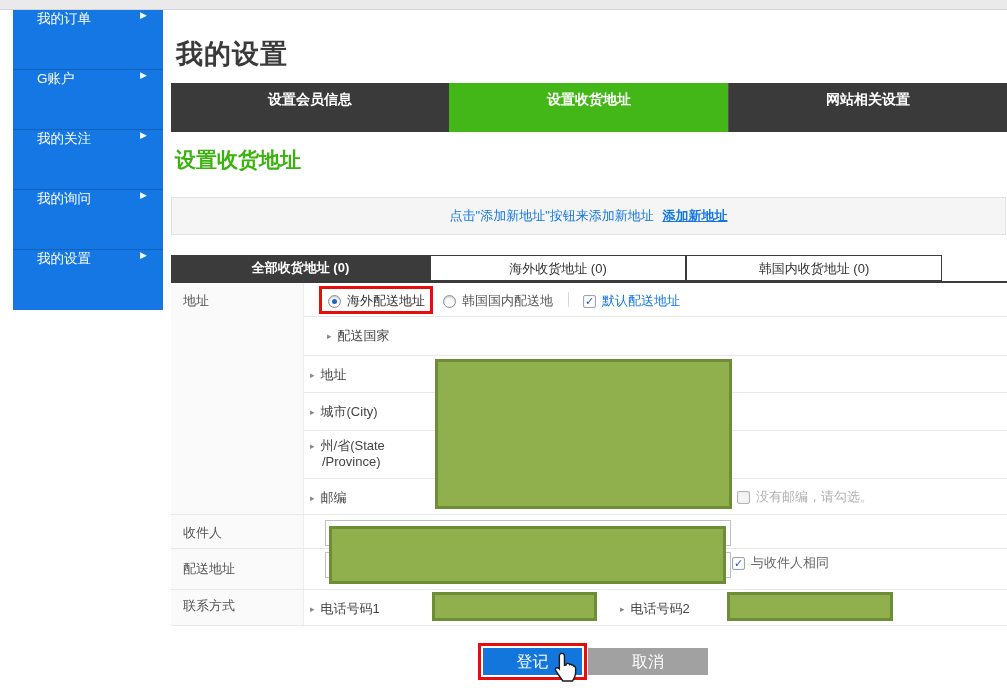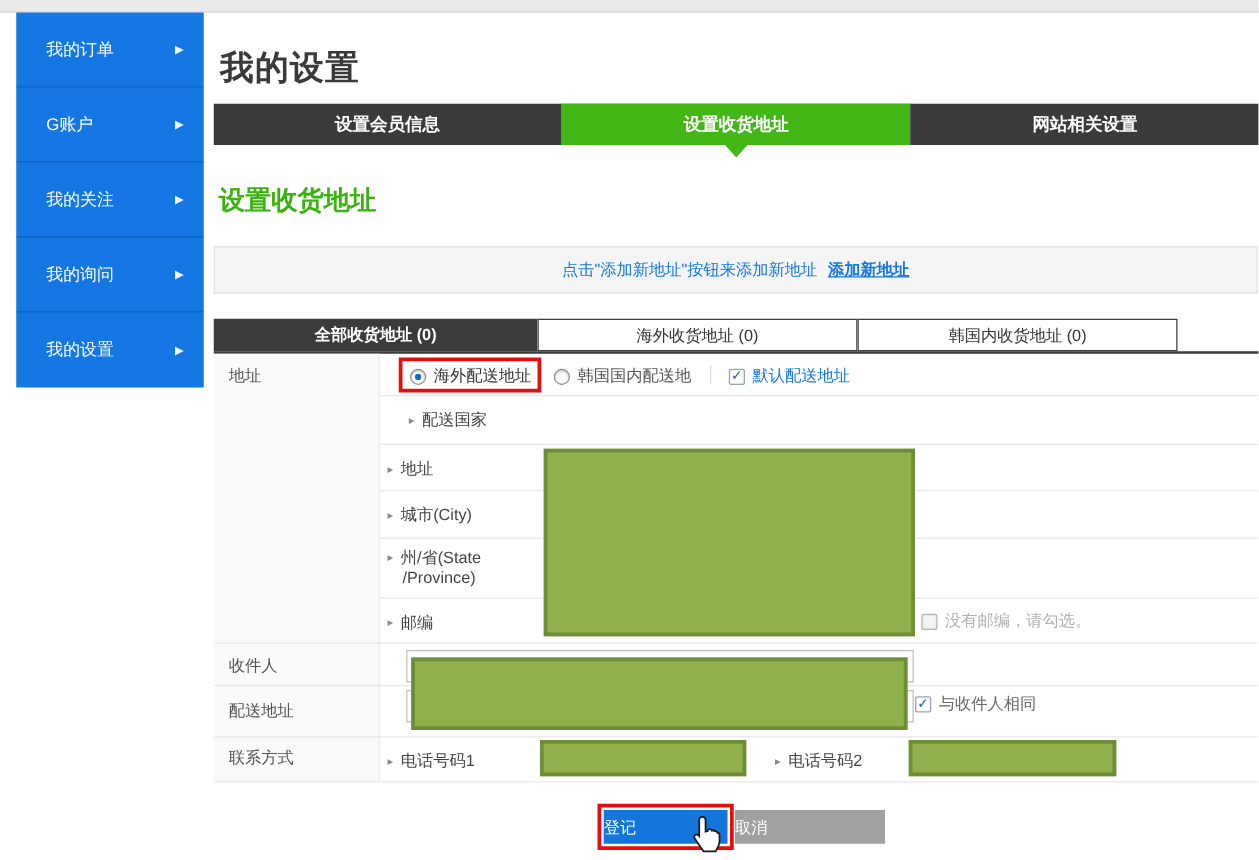--- a/index.html
+++ b/index.html
@@ -6,32 +6,32 @@
   html,body { background:#fff; }
   body { font-family:"Liberation Sans","DejaVu Sans",sans-serif; }
   .stage { position:relative; width:1007px; height:688px; background:#fff; overflow:hidden; }
 
   
   .topstrip { position:absolute; left:0; top:0; width:1007px; height:10px;
               background:#eaeaea; border-bottom:1px solid #d4d4d4; }
 
   
   .sidebar { position:absolute; left:13px; top:10px; width:150px; height:300px; background:#1577e4; }
-  .side-item { height:60px; display:flex; align-items:center; justify-content:space-between;
+  .side-item { height:60px; display:flex; align-items:flex-start; justify-content:space-between;
                padding:0 16px 0 24px; color:#fff; font-size:13.5px;
                border-bottom:1px solid rgba(0,0,0,0.18); cursor:pointer; }
   .side-item:last-child { border-bottom:none; }
   .side-arrow { font-size:9px; opacity:.95; }
 
   
   .page-title { position:absolute; left:176px; top:36px; font-size:27px; font-weight:bold;
                 color:#3a3a3a; letter-spacing:1px; }
 
   
-  .tabbar { position:absolute; left:171px; top:83px; width:836px; height:33px; display:flex; background:#3a3a3a; }
+  .tabbar { position:absolute; left:171px; top:83px; width:836px; height:49px; display:flex; background:#3a3a3a; }
   .tab { flex:1; text-align:center; line-height:33px; color:#fff; font-size:14px; font-weight:bold;
          position:relative; cursor:pointer; border-left:1px solid #555; }
   .tab:first-child { border-left:none; }
   .tab.active { background:#43b717; border-left-color:#43b717; }
   .tab.active::after { content:''; position:absolute; top:33px; left:50%; margin-left:-9px;
          border:9px solid transparent; border-top:10px solid #43b717; border-bottom:none; }
 
   .section-title { position:absolute; left:175px; top:146px; font-size:21px; font-weight:bold; color:#3bb30f; }
 
   
@@ -74,21 +74,21 @@
             border:1px solid #9b9b9b; background:#fff; }
   .select-value { position:absolute; left:8px; top:0; line-height:21px; font-size:13px; color:#666; }
   .select-caret { position:absolute; right:0; top:0; width:21px; height:21px; border-left:1px solid #9b9b9b;
             text-align:center; line-height:20px; font-size:11px; font-weight:bold; color:#222; cursor:pointer; }
 
   
   .text-input { position:absolute; background:#fff; border:1px solid #c0c0c0; }
   .green-box { position:absolute; background:#8fb04d; border:3px solid #6d8d37; z-index:20; }
 
   
-  .btn { position:absolute; font-size:13px; color:#fff; line-height:27px;
+  .btn { position:absolute; text-align:center; font-size:16px; color:#fff; line-height:27px;
          height:27px; cursor:pointer; z-index:10; }
   .btn-submit { left:483px; top:648px; width:99px; background:#1276dd; }
   .btn-cancel { left:588px; top:648px; width:120px; background:#a1a1a1; }
 
   .cursor-icon { position:absolute; left:552px; top:652px; z-index:40; }
 </style>
 </head>
 <body>
 
 <div class="stage">

